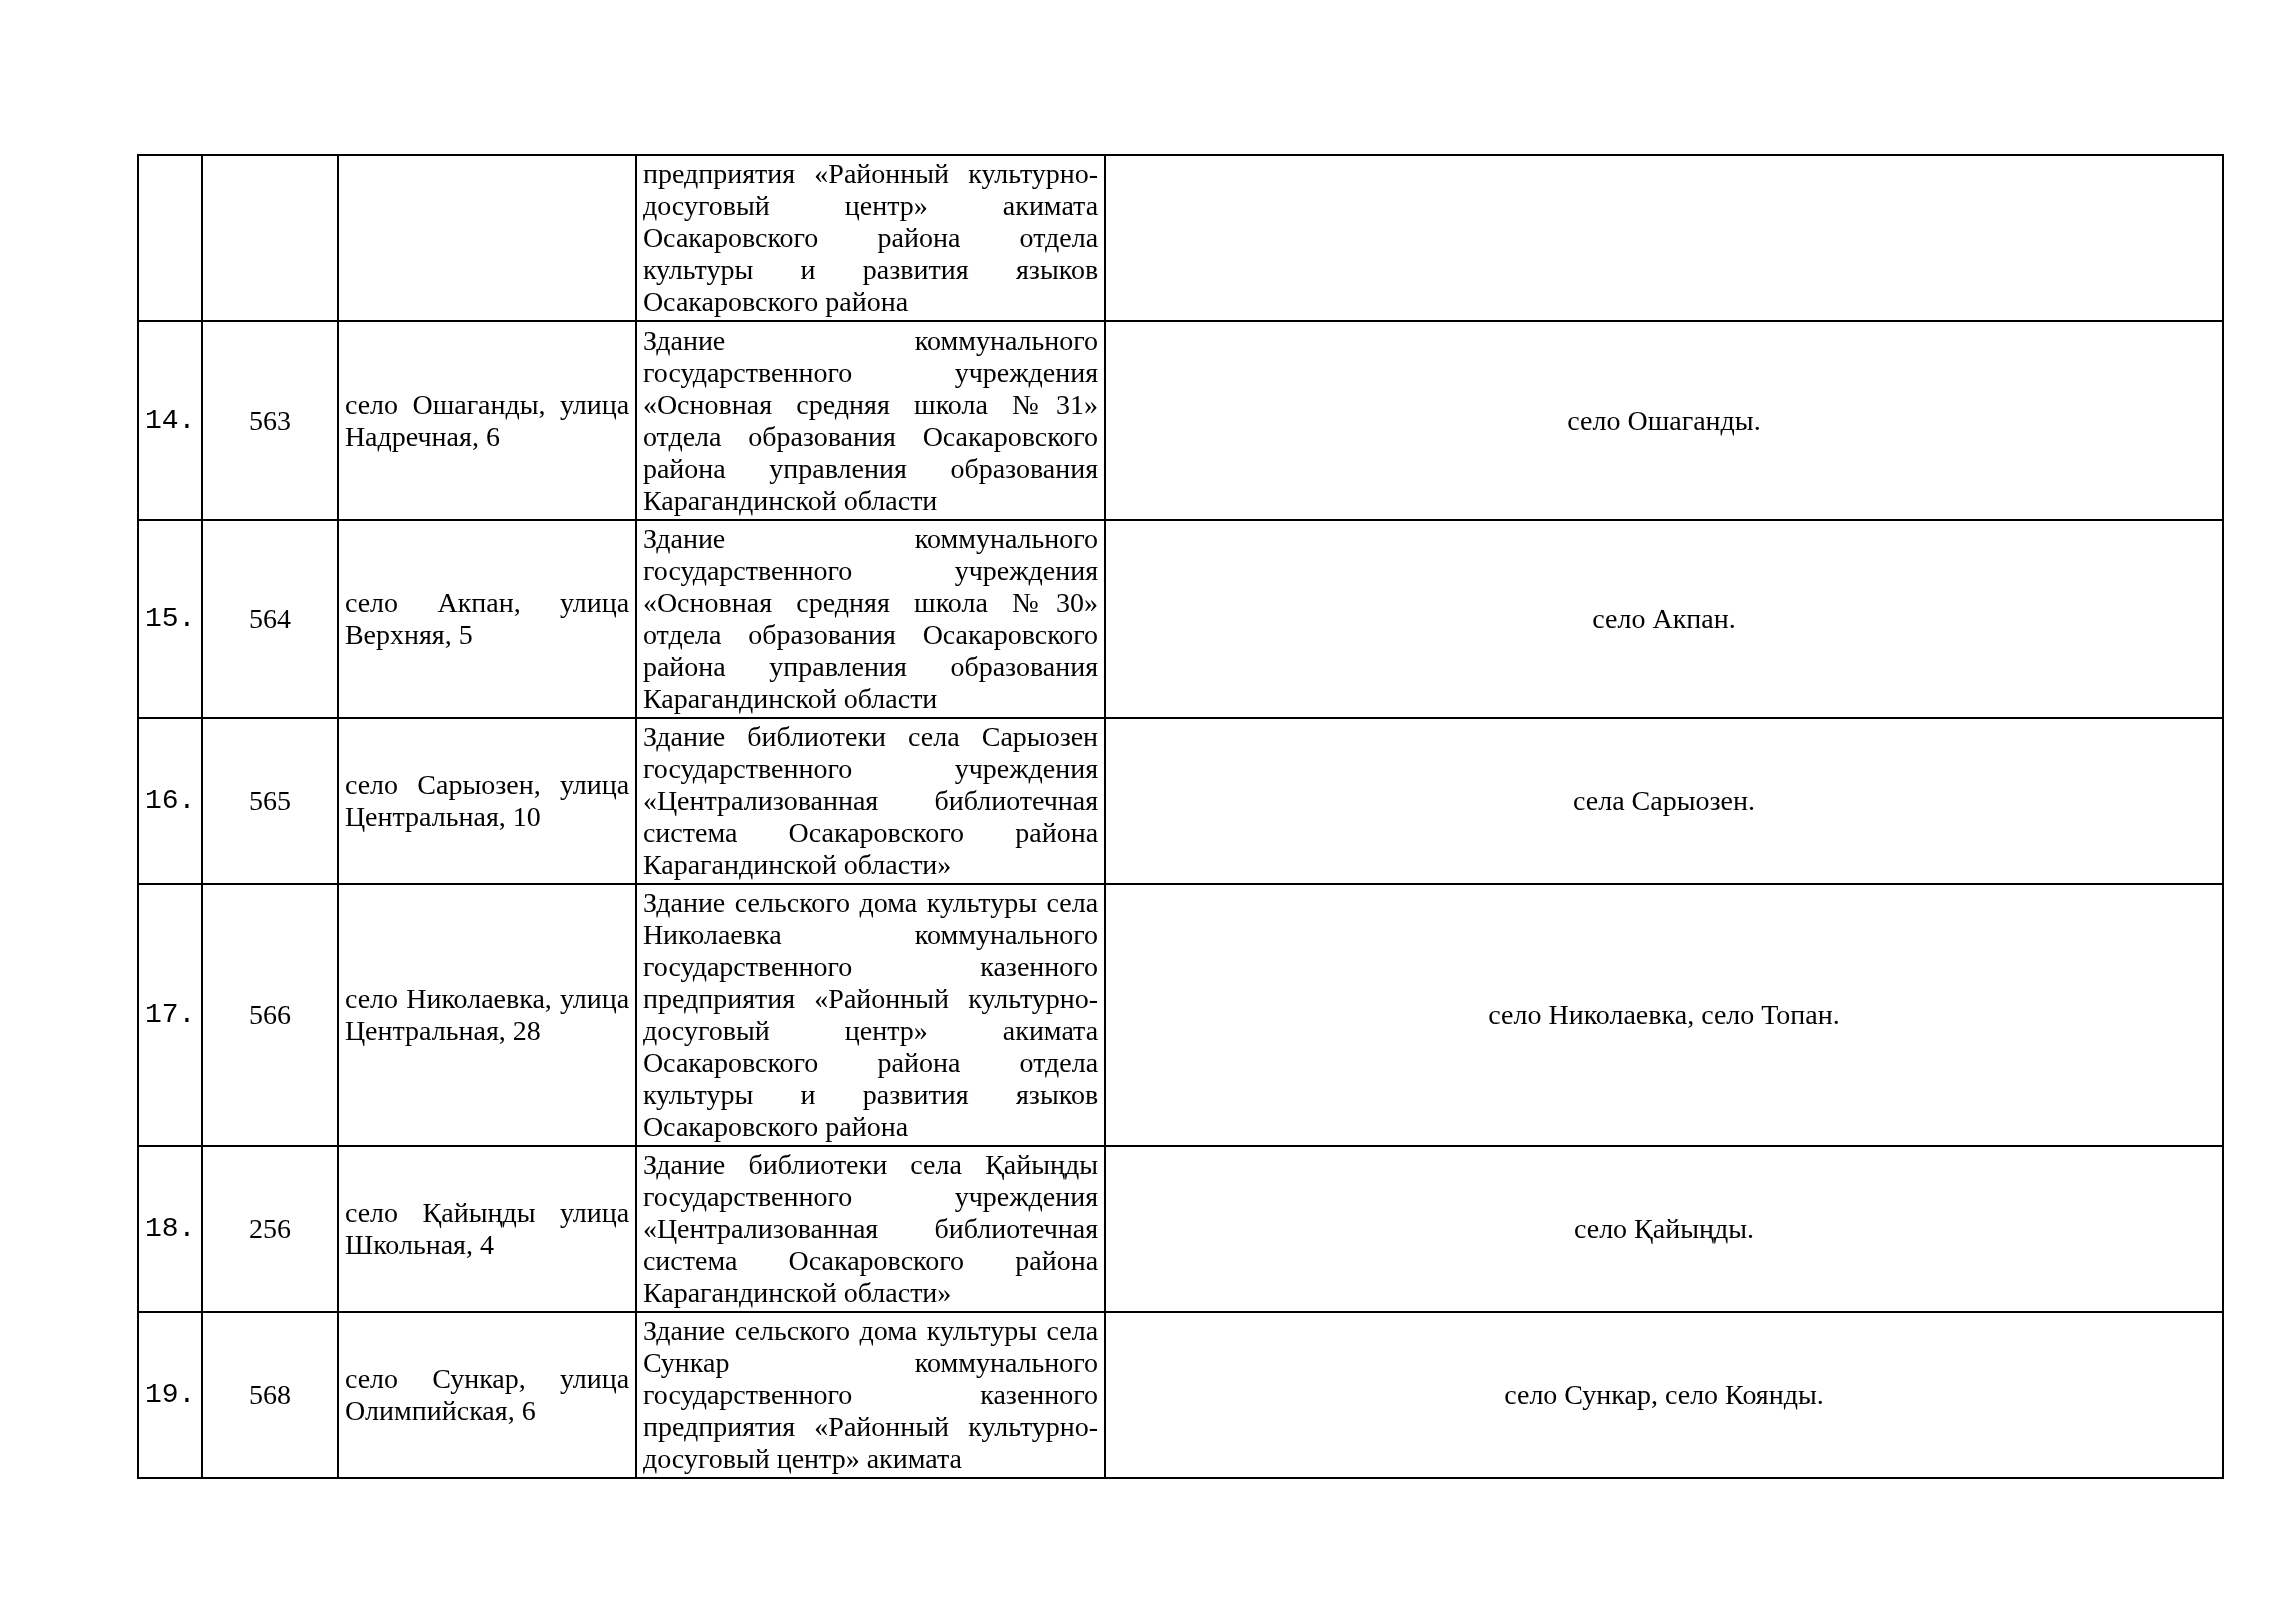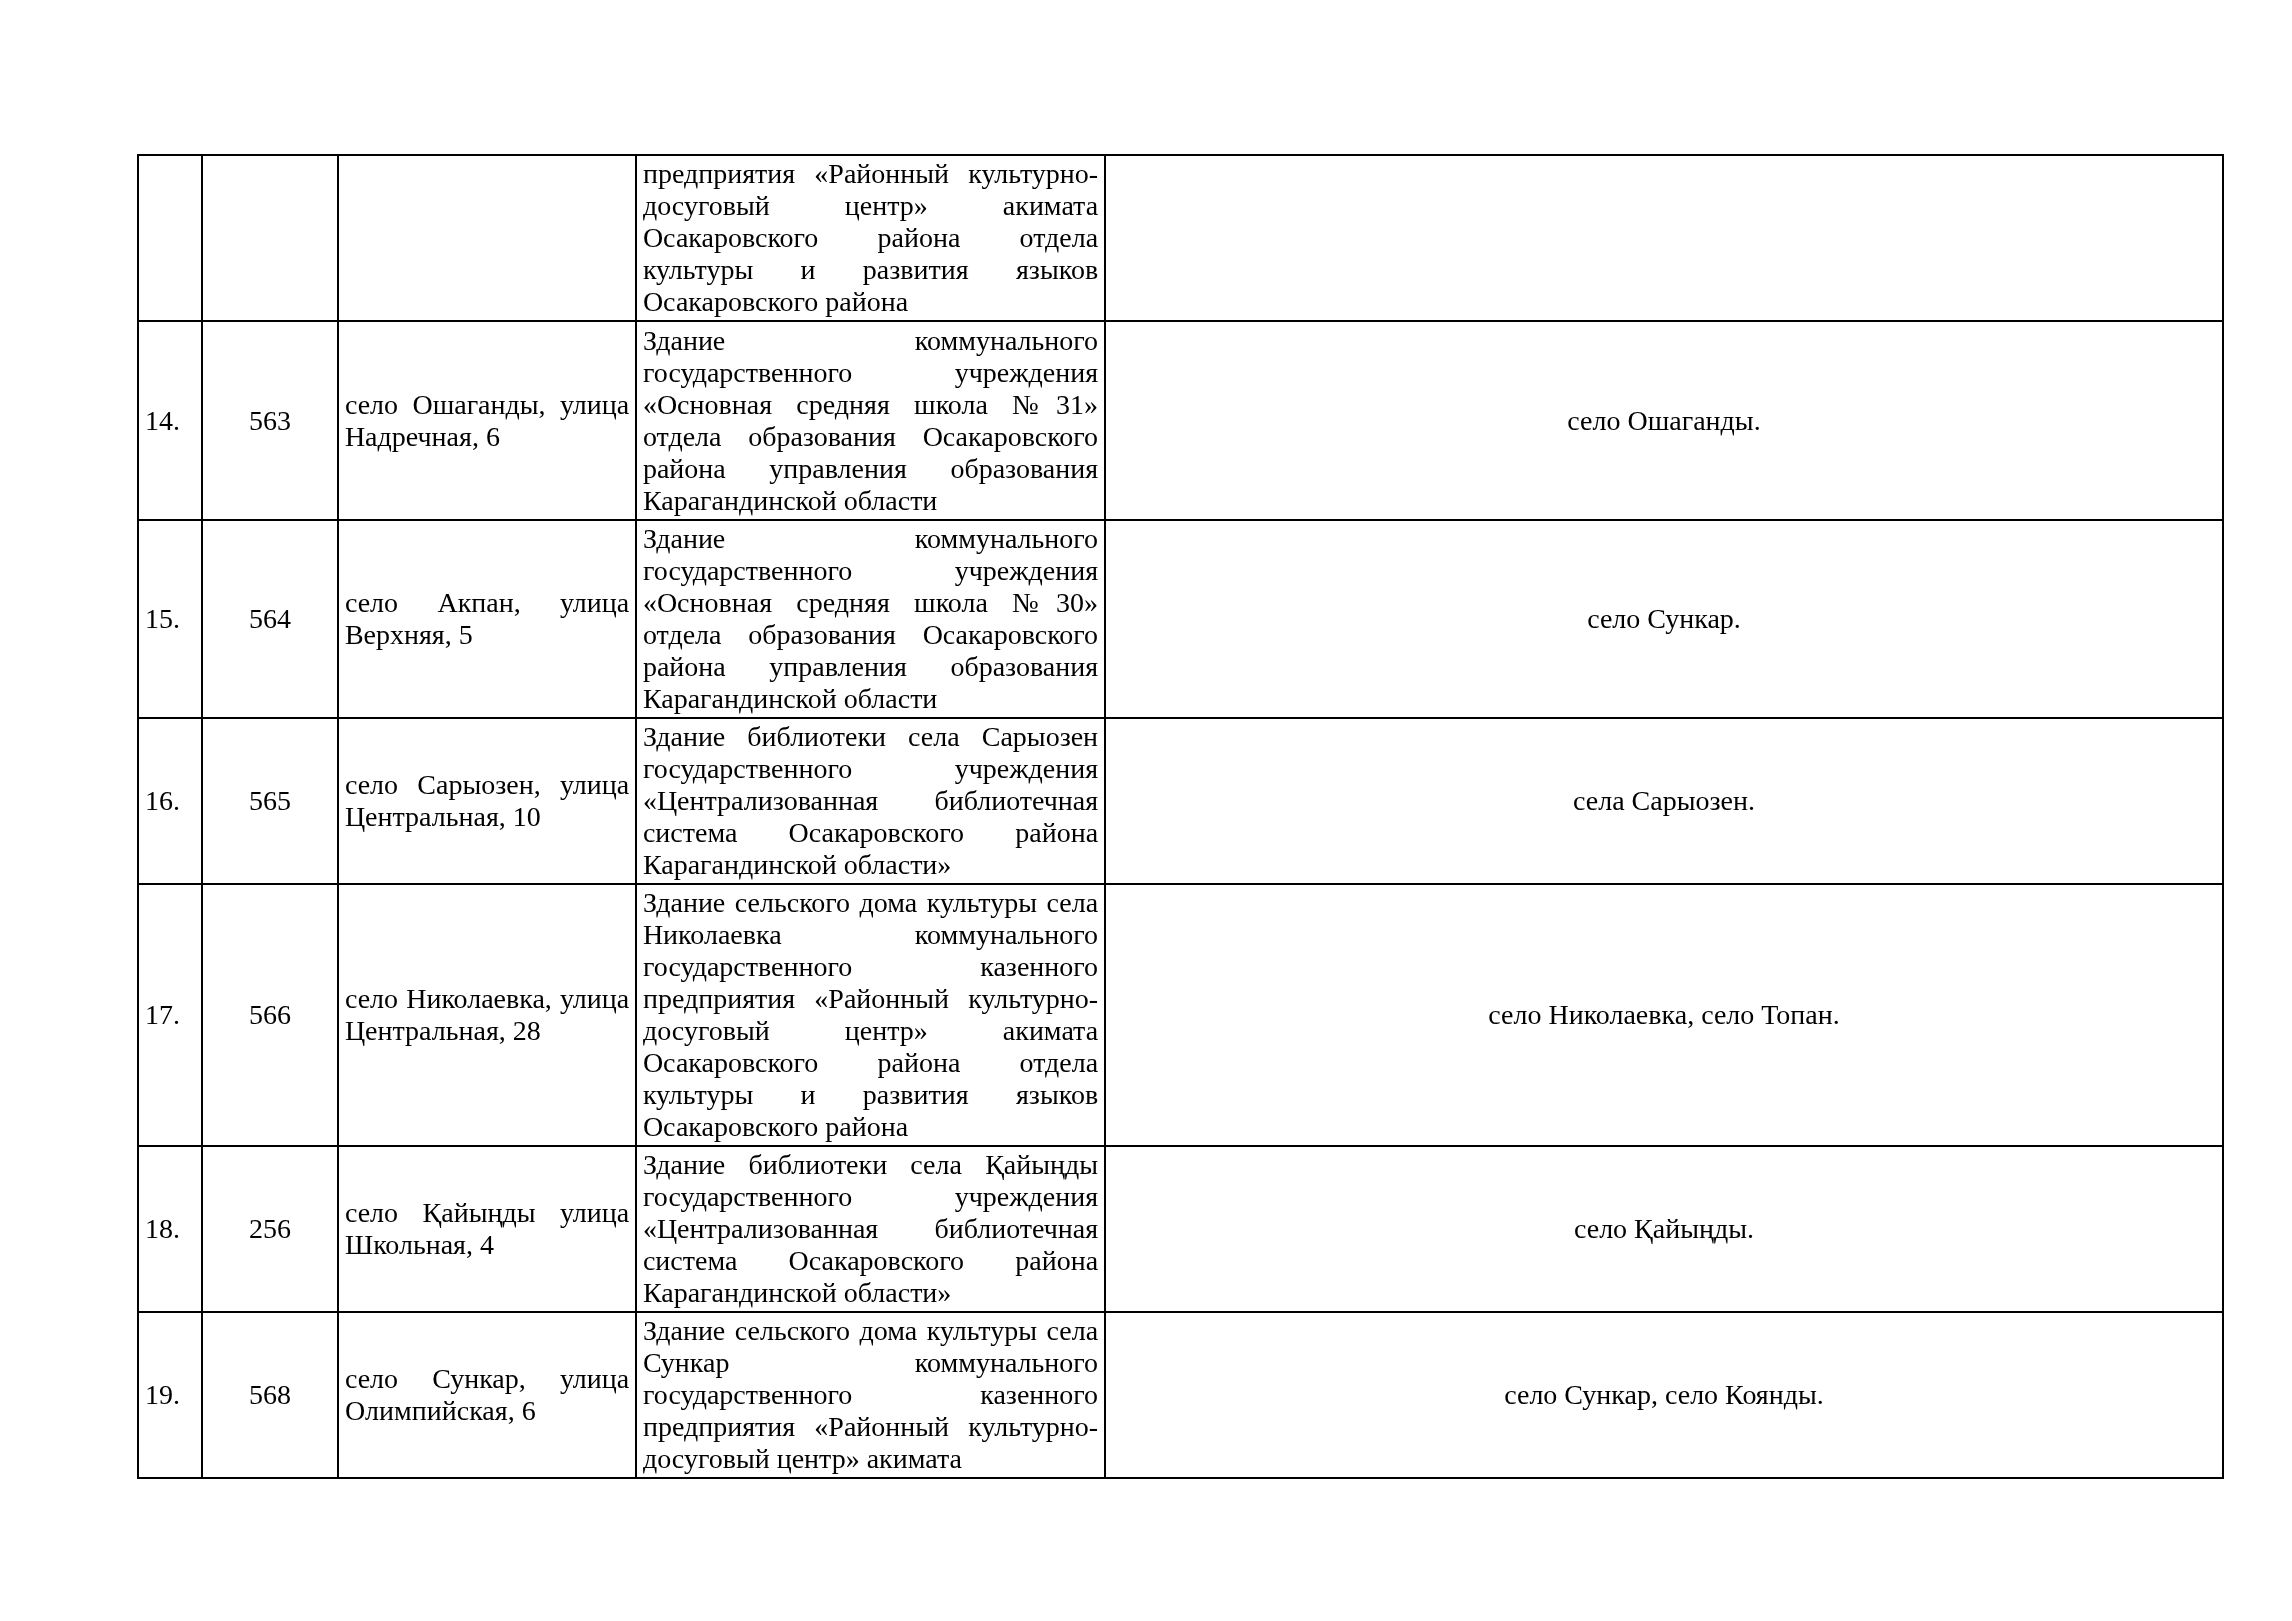--- a/index.html
+++ b/index.html
@@ -27,21 +27,21 @@
   }
   table.registry td {
     border: 2px solid #000000;
     vertical-align: middle;
     padding: 2px 5.9px;
     overflow: hidden;
   }
   table.registry {
     border: 2.9px solid #000000;
   }
-  td.c-num    { padding-left: 7.8px; text-align: left; }
+  td.c-num    { padding-left: 7.8px; text-align: right; font-family: Liberation Mono, monospace; }
   td.c-id     { padding-left: 9.8px; text-align: center; }
   td.c-addr   { text-align: justify; padding-left: 7.8px; padding-right: 2.9px; }
   td.c-desc   { text-align: justify; vertical-align: top; padding: 2.9px 2px 2.9px 8.8px; }
   td.c-settl  { padding-left: 6.9px; text-align: center; }
 </style>
 </head>
 <body>
 
 <div class="page">
   <table class="registry">
@@ -65,21 +65,21 @@
         <td class="c-id">563</td>
         <td class="c-addr">село Ошаганды, улица Надречная, 6</td>
         <td class="c-desc">Здание коммунального государственного учреждения «Основная средняя школа №31» отдела образования Осакаровского района управления образования Карагандинской области</td>
         <td class="c-settl">село Ошаганды.</td>
       </tr>
       <tr style="height:196px">
         <td class="c-num">15.</td>
         <td class="c-id">564</td>
         <td class="c-addr">село Акпан, улица Верхняя, 5</td>
         <td class="c-desc">Здание коммунального государственного учреждения «Основная средняя школа №30» отдела образования Осакаровского района управления образования Карагандинской области</td>
-        <td class="c-settl">село Сункар.</td>
+        <td class="c-settl">село Акпан.</td>
       </tr>
       <tr style="height:166px">
         <td class="c-num">16.</td>
         <td class="c-id">565</td>
         <td class="c-addr">село Сарыозен, улица Центральная, 10</td>
         <td class="c-desc">Здание библиотеки села Сарыозен государственного учреждения «Централизованная библиотечная система Осакаровского района Карагандинской области»</td>
         <td class="c-settl">села Сарыозен.</td>
       </tr>
       <tr style="height:259px">
         <td class="c-num">17.</td>

